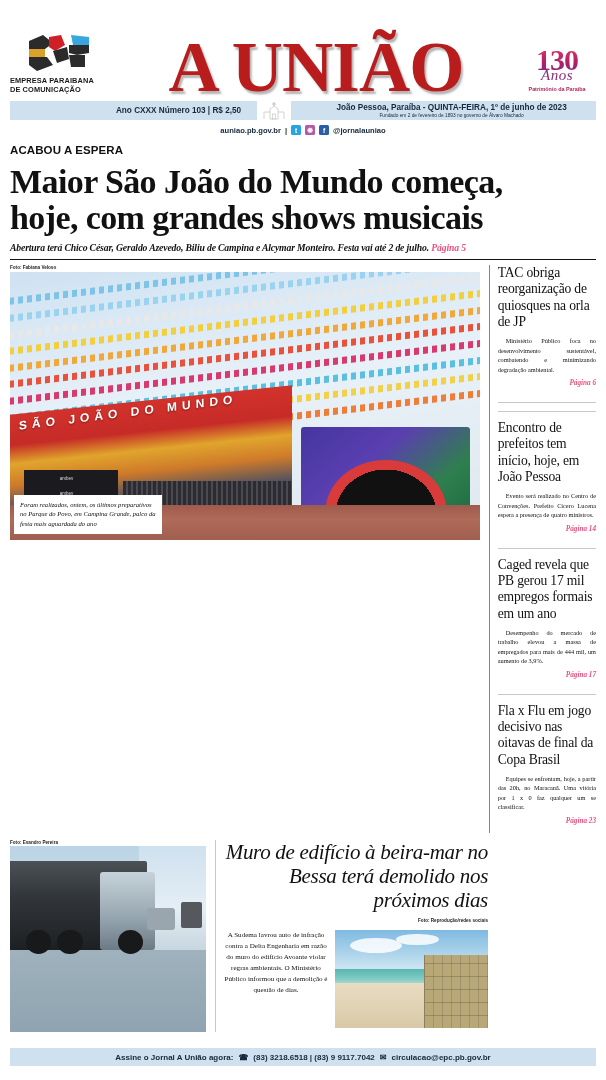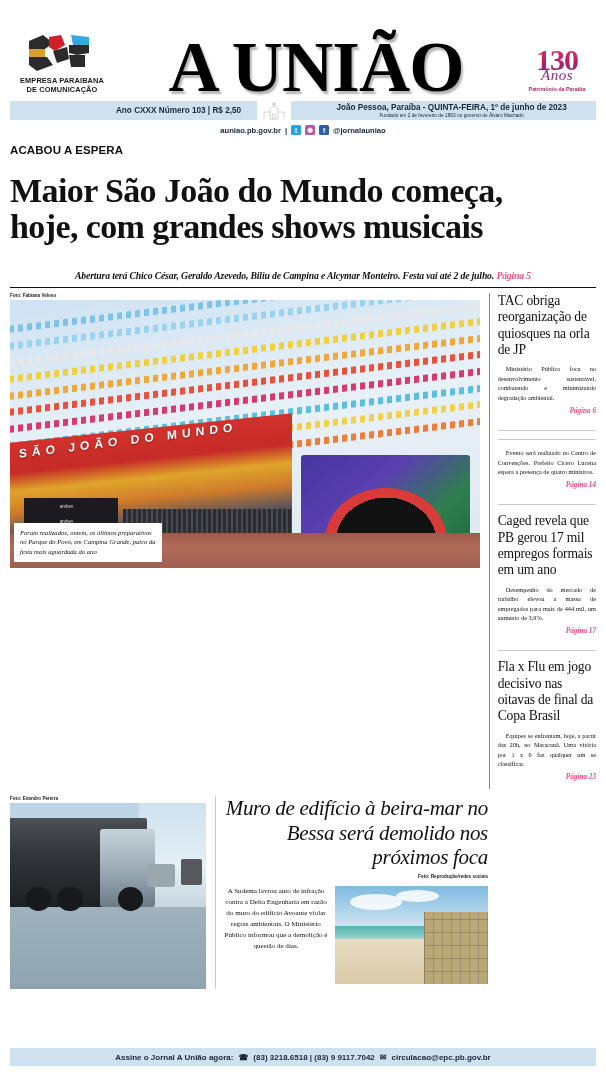--- a/index.html
+++ b/index.html
@@ -7,31 +7,31 @@
   body {
     font-family:"Liberation Serif", serif;
     color:#111;
     position:relative;
     overflow:hidden;
   }
   .page { width:606px; height:1080px; position:relative; padding:0 10px; }
 
   
   .masthead { display:flex; align-items:flex-end; justify-content:space-between; height:96px; padding-top:22px; }
-  .epc-logo { width:104px; text-align:center; padding-bottom:2px; }
+  .epc-logo { width:104px; padding-bottom:2px; }
   .epc-mark { width:78px; height:40px; margin:0 auto 3px; position:relative; }
   .epc-name { font-family:"Liberation Sans",sans-serif; font-size:7.4px; font-weight:bold; letter-spacing:.1px; line-height:9px; color:#1a1a1a; }
   .nameplate { flex:1; text-align:center; position:relative; }
   .nameplate-text {
     font-family:"Liberation Serif", serif;
     font-weight:bold;
     font-size:71px;
     letter-spacing:-1px;
     line-height:.82;
-    color:#000000;
+    color:#b91c1c;
     text-shadow:2px 3px 2px rgba(120,120,120,.55);
     white-space:nowrap;
   }
   .badge130 { width:78px; text-align:center; padding-bottom:4px; }
   .b130-num { font-family:"Liberation Serif",serif; font-weight:bold; font-size:30px; line-height:1;
     background:linear-gradient(180deg,#e23b5e 0%,#b01d6a 60%,#7e2d86 100%);
     -webkit-background-clip:text; background-clip:text; color:transparent; letter-spacing:-1px; }
   .b130-anos { font-family:"Liberation Serif",serif; font-style:italic; font-size:15px; color:#8e2a7e; margin-top:-8px; letter-spacing:.5px;}
   .b130-sub { font-size:5.4px; color:#b0275e; font-weight:bold; margin-top:2px; font-family:"Liberation Sans",sans-serif;}
 
@@ -49,22 +49,22 @@
   .socialrow { display:flex; align-items:center; justify-content:center; gap:4px; margin-top:5px;
                font-family:"Liberation Sans",sans-serif; font-size:7.6px; font-weight:bold; color:#16283c; }
   .sicon { width:10px; height:10px; border-radius:1.5px; display:inline-flex; align-items:center; justify-content:center;
            color:#fff; font-size:6.5px; font-weight:bold; }
   .sicon.tw { background:#2aa3e0; }
   .sicon.ig { background:#b45ba8; }
   .sicon.fb { background:#2a5fa8; }
 
   
   .kicker { font-family:"Liberation Sans",sans-serif; font-weight:bold; font-size:11.5px; letter-spacing:.1px; margin-top:9px; color:#111; }
-  .lead-head { font-family:"Liberation Serif",serif; font-weight:bold; font-size:34px; line-height:1.06; letter-spacing:-.6px; margin-top:17px; }
-  .lead-sub { font-family:"Liberation Serif",serif; font-style:italic; font-weight:bold; font-size:9.7px; margin-top:25px; letter-spacing:-.15px;text-align:center; }
+  .lead-head { font-family:"Liberation Serif",serif; font-weight:bold; font-size:34px; line-height:1.06; letter-spacing:-.6px; margin-top:8px; }
+  .lead-sub { font-family:"Liberation Serif",serif; font-style:italic; font-weight:bold; font-size:9.7px; margin-top:6px; letter-spacing:-.15px; }
   .pg { color:#ec4f82; font-style:italic; font-weight:bold; }
   .rule { border-top:1px solid #111; margin-top:6px; }
 
   
   .maingrid { display:flex; gap:9px; margin-top:5px; }
   .colmain { width:478px; }
   .colside { width:109px; border-left:1px solid #14b8a6; padding-left:8px; }
 
   .credit { font-family:"Liberation Sans",sans-serif; font-size:4.6px; font-weight:bold; color:#222; margin-bottom:1.5px; }
   .credit.r { text-align:right; }
@@ -249,20 +249,21 @@
       <div class="side-item">
         <div class="side-h">TAC obriga reorganização de quiosques na orla de JP</div>
         <div class="side-p">Ministério Público foca no desenvolvimento sustentável, combatendo e minimizando degradação ambiental.</div>
         <div class="side-pg pg">Página 6</div>
       </div>
       <div class="side-div"></div>
 
       <div class="side-div"></div>
 
       <div class="side-item">
+        <div class="side-h">Encontro de prefeitos tem início, hoje, em João Pessoa</div>
         <div class="side-p">Evento será realizado no Centro de Convenções. Prefeito Cícero Lucena espera a presença de quatro ministros.</div>
         <div class="side-pg pg">Página 14</div>
       </div>
       <div class="side-div"></div>
 
       <div class="side-item">
         <div class="side-h">Caged revela que PB gerou 17 mil empregos formais em um ano</div>
         <div class="side-p">Desempenho do mercado de trabalho elevou a massa de empregados para mais de 444 mil, um aumento de 3,9%.</div>
         <div class="side-pg pg">Página 17</div>
       </div>
@@ -292,21 +293,21 @@
         <div class="tp-car2"></div>
 
       </div>
 
     </div>
 
     <div class="r2mid">
       <div>
         <div class="mid-h">
           <div>Muro de edifício à beira-mar no</div>
-          <div>Bessa será demolido nos próximos foca</div>
+          <div>Bessa terá demolido nos próximos dias</div>
         </div>
         <div class="credit r" style="margin-top:5px">Foto: Reprodução/redes sociais</div>
         <div class="midbody">
           <div class="mid-txt">
             <div class="mid-p">A Sudema lavrou auto de infração contra a Delta Engenharia em razão do muro do edifício Avoante violar regras ambientais. O Ministério Público informou que a demolição é questão de dias.</div>
 
           </div>
           <div class="mid-photo">
             <div class="beach-sky"></div>
             <div class="beach-cloud" style="left:10%;top:8%;width:34%;height:16%"></div>

